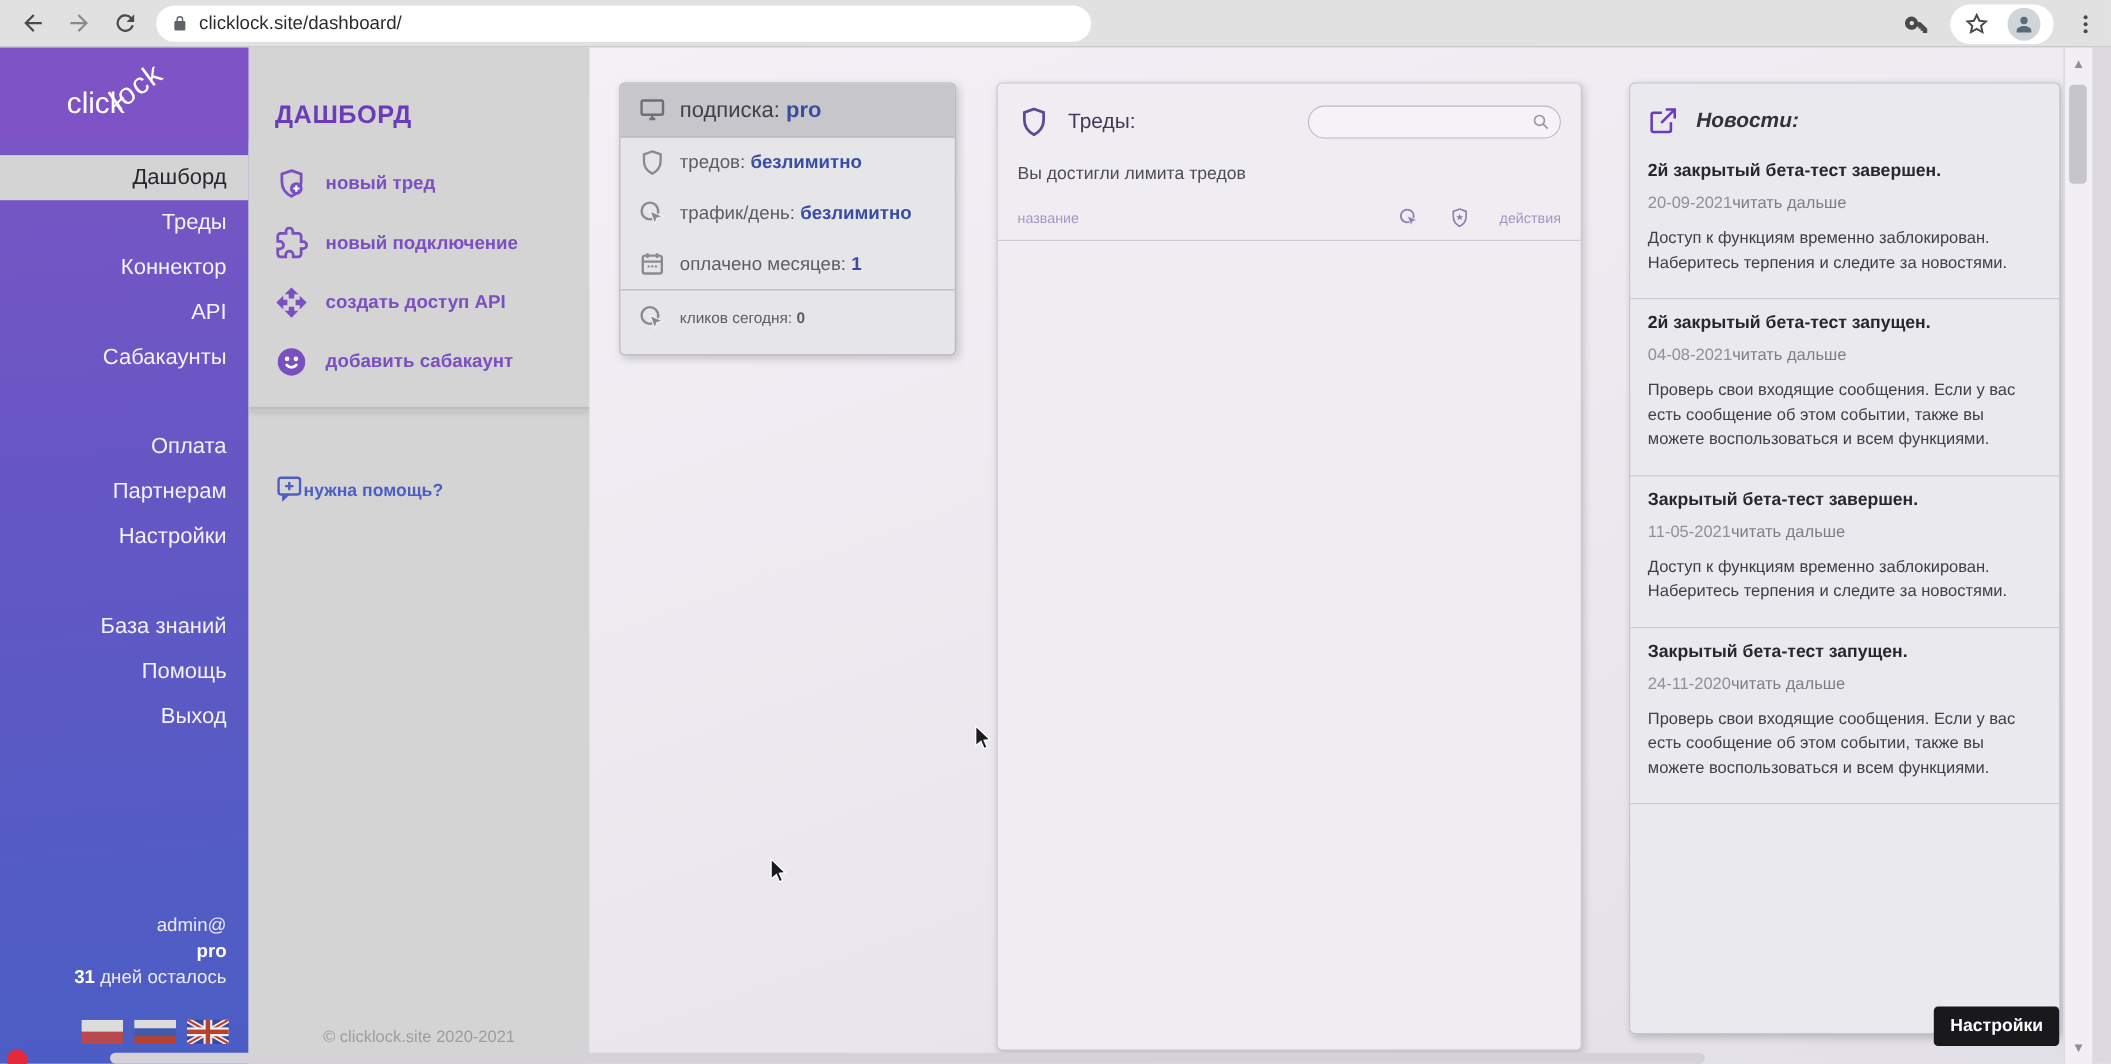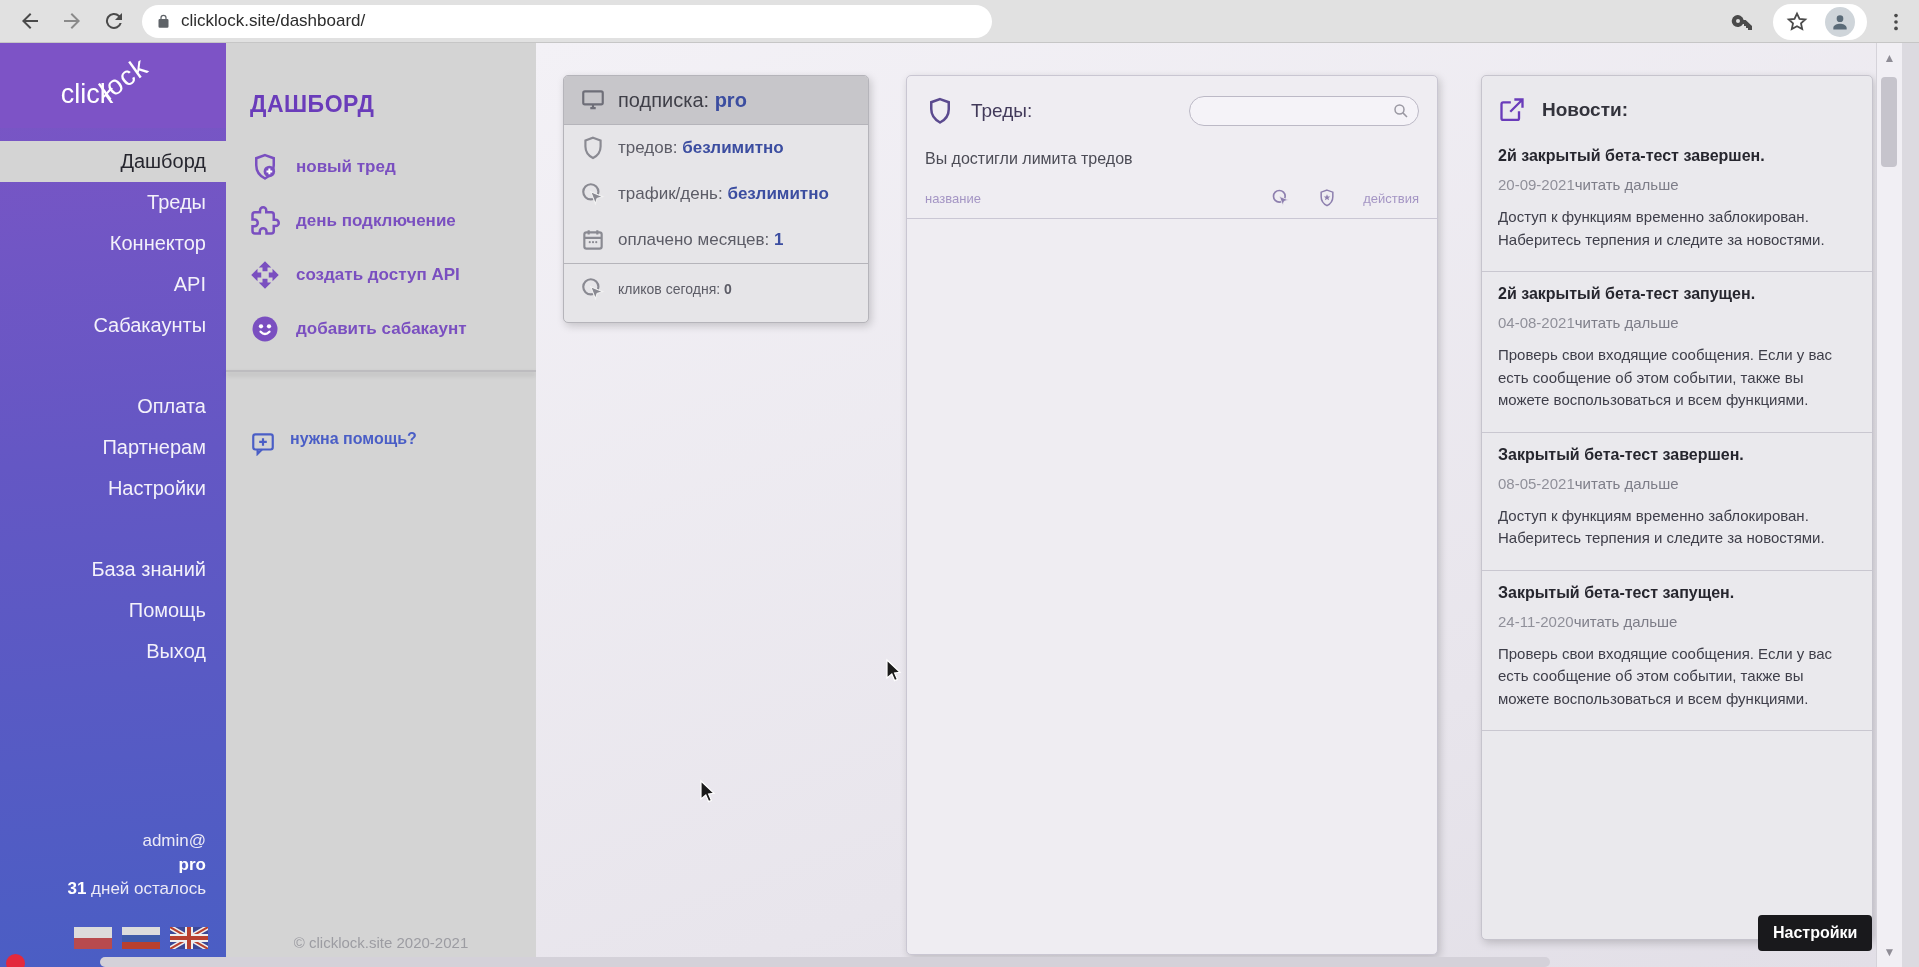--- a/index.html
+++ b/index.html
@@ -30,21 +30,21 @@
   .flags { position:absolute; right:18px; bottom:18px; display:flex; gap:10px; }
   .flag { width:38px; height:22px; display:block; }
 
   
   .col2 { width:310px; flex:0 0 auto; background:#d4d4d4; position:relative; }
   .col2 h1 { margin:48px 0 0 24px; font-size:23px; font-weight:bold; color:#6a3cba; letter-spacing:.5px; }
   .actions { margin-top:22px; }
   .action { display:flex; align-items:center; gap:16px; padding-left:24px; height:54px; cursor:pointer; }
   .action .lbl { font-size:17px; font-weight:bold; color:#7a4fc0; }
   .col2 .soft-div { height:2px; background:#bdbcbf; box-shadow:0 3px 5px rgba(0,0,0,.18); margin-top:14px; }
-  .help { display:flex; align-items:flex-start; gap:14px; margin:58px 0 0 24px; cursor:pointer; }
+  .help { display:flex; align-items:flex-end; gap:0; margin:58px 0 0 24px; cursor:pointer; }
   .help .lbl { font-size:16px; font-weight:bold; color:#4a5ec6; }
   .col2-footer { position:absolute; bottom:16px; width:100%; text-align:center; font-size:15px; color:#9c9ca2; }
 
   
   .main { flex:1 1 auto; position:relative; background:linear-gradient(160deg,#f3f1f6 0%,#e8e5ec 70%,#e2dfe7 100%); }
 
   .card { position:absolute; border-radius:5px; box-shadow:2px 3px 8px rgba(0,0,0,.18); }
 
   
   .card-sub { left:27px; top:32px; width:306px; background:#e6e5e8; border:1px solid #b5b4ba; overflow:hidden; }
@@ -60,21 +60,21 @@
   .th-search { margin-left:auto; width:230px; height:30px; background:#f5f3f8; border:1px solid #bcb9c6; border-radius:15px; display:flex; align-items:center; padding:0 8px 0 12px; }
   .th-search input { flex:1; border:none; outline:none; background:transparent; font-size:14px; color:#444; min-width:0; }
   .th-limit { padding:24px 18px 0; font-size:16px; color:#4c4c56; }
   .th-cols { display:flex; align-items:center; padding:20px 18px 10px; border-bottom:1px solid #cac7d4; font-size:13px; color:#a495c4; }
   .th-cols .right { margin-left:auto; display:flex; align-items:center; gap:26px; }
   .th-empty { padding:26px 18px; font-size:16px; color:#53535c; }
 
   
   .card-news { left:945px; top:32px; width:392px; height:865px; background:#eae9ed; border:1px solid #c6c4cd; overflow:hidden; }
   .nw-header { display:flex; align-items:center; gap:16px; padding:20px 16px 10px; }
-  .nw-title { font-size:19px; font-weight:bold; color:#33333c; }
+  .nw-title { font-size:19px; font-weight:bold; color:#33333c;font-style:italic; }
   .nw-item { padding:13px 16px 20px; border-bottom:1px solid #c9c7d0; }
   .nw-item .t { font-size:16px; font-weight:bold; color:#26262e; }
   .nw-item .meta { display:flex; margin-top:11px; font-size:15px; }
   .nw-item .date { color:#90909a; }
   .nw-item .more { color:#7d7d88; cursor:pointer; }
   .nw-item .b { margin-top:13px; font-size:15px; line-height:1.5; color:#3e3e49; }
 
   
   .settings-tip { position:absolute; left:1222px; top:872px; background:#19191c; color:#fff; font-size:16px; font-weight:bold; padding:9px 15px; border-radius:4px; z-index:60; }
 
@@ -196,21 +196,21 @@
             <path d="M12 2.5 L19 5 V10.5 C19 15.3 16.2 19 12 21.2 C7.8 19 5 15.3 5 10.5 V5 Z" fill="none" stroke="#7a4fc0" stroke-width="2"></path>
             <circle cx="15.5" cy="15.5" r="4.6" fill="#7a4fc0"></circle>
             <path d="M15.5 13.2v4.6 M13.2 15.5h4.6" stroke="#fff" stroke-width="1.6"></path>
           </svg>
         <span class="lbl">новый тред</span>
       </div>
       <div class="action">
         <svg width="30" height="30" viewBox="0 0 24 24">
             <path fill="none" stroke="#7a4fc0" stroke-width="2" d="M20.5 11H19V7a2 2 0 0 0-2-2h-4V3.5a2.5 2.5 0 0 0-5 0V5H4a2 2 0 0 0-2 2v3.8h1.5a2.7 2.7 0 0 1 0 5.4H2V20a2 2 0 0 0 2 2h3.8v-1.5a2.7 2.7 0 0 1 5.4 0V22H17a2 2 0 0 0 2-2v-4h1.5a2.5 2.5 0 0 0 0-5z"></path>
           </svg>
-        <span class="lbl">день подключение</span>
+        <span class="lbl">новый подключение</span>
       </div>
       <div class="action">
         <svg width="30" height="30" viewBox="0 0 24 24">
             <path fill="#7a4fc0" d="M10 9h4V6h3l-5-5-5 5h3v3zm-1 1H6V7l-5 5 5 5v-3h3v-4zm14 2l-5-5v3h-3v4h3v3l5-5zm-9 3h-4v3H7l5 5 5-5h-3v-3z"></path>
           </svg>
         <span class="lbl">создать доступ API</span>
       </div>
       <div class="action">
         <svg width="30" height="30" viewBox="0 0 24 24">
             <circle cx="12" cy="12" r="10" fill="#7a4fc0"></circle>
@@ -326,21 +326,21 @@
         <div class="t">2й закрытый бета-тест запущен.</div>
         <div class="meta">
             <span class="date">04-08-2021</span>
             <span class="more">читать дальше</span>
           </div>
         <div class="b">Проверь свои входящие сообщения. Если у вас есть сообщение об этом событии, также вы можете воспользоваться и всем функциями.</div>
       </div>
       <div class="nw-item">
         <div class="t">Закрытый бета-тест завершен.</div>
         <div class="meta">
-            <span class="date">08-05-2021</span>
+            <span class="date">11-05-2021</span>
             <span class="more">читать дальше</span>
           </div>
         <div class="b">Доступ к функциям временно заблокирован. Наберитесь терпения и следите за новостями.</div>
       </div>
       <div class="nw-item">
         <div class="t">Закрытый бета-тест запущен.</div>
         <div class="meta">
             <span class="date">24-11-2020</span>
             <span class="more">читать дальше</span>
           </div>

